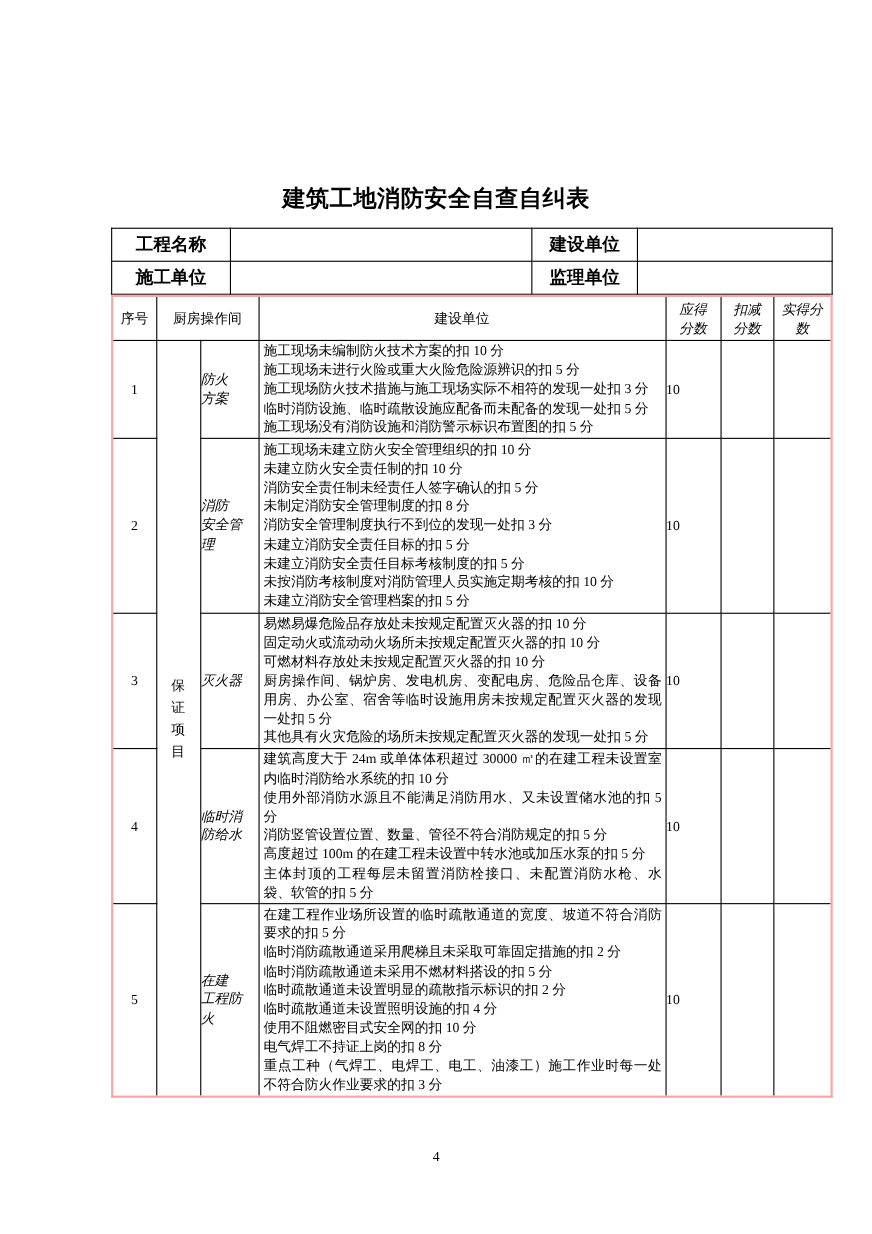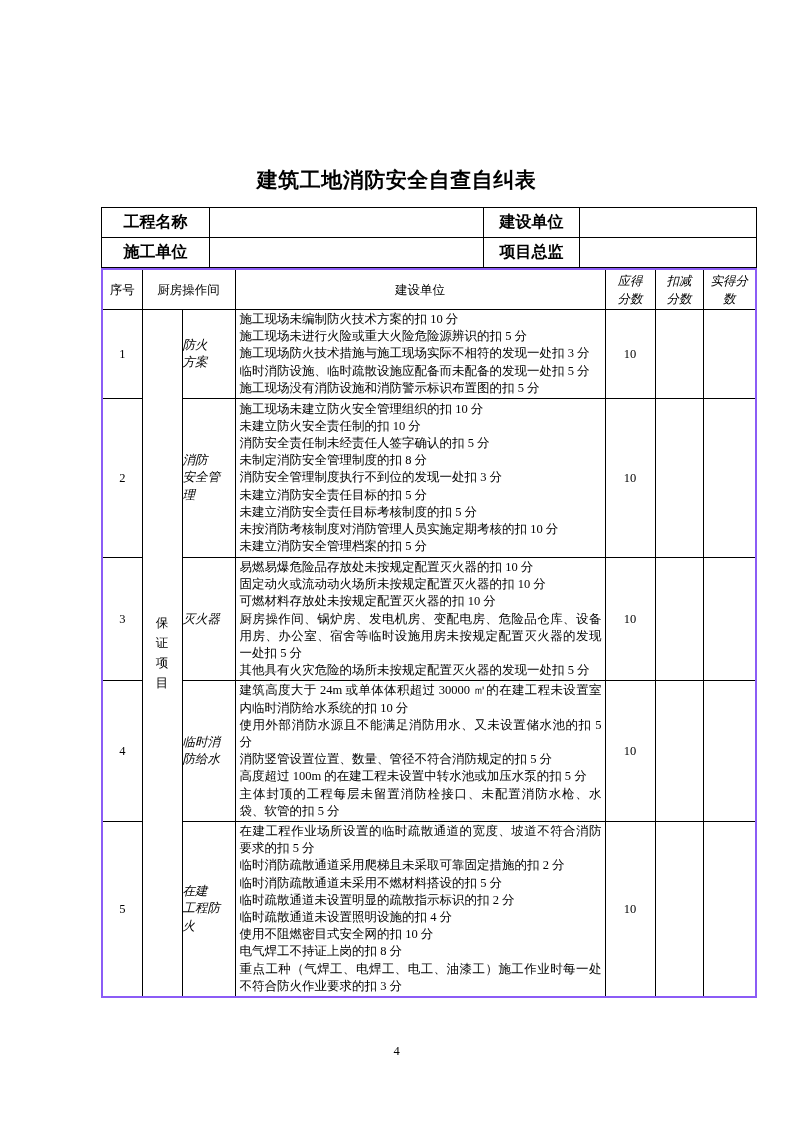--- a/index.html
+++ b/index.html
@@ -30,38 +30,38 @@
   .info-table td {
     border: 1px solid #000;
     height: 29px;
     font-size: 16px;
     font-weight: bold;
   }
   .info-table td.lbl { text-align: center; vertical-align: middle; }
   .info-table td.val { background: #fff; }
 
   
-  .main-table { border: 2px solid #8b5cf6; }
+  .main-table { border: 2px solid #fca5a5; }
   .main-table td {
     border: 1px solid #000;
     font-size: 12.5px;
     vertical-align: middle;
   }
   .main-table tr + tr { border-top: 1.5px solid #000; }
   .head-row td { height: 39px; text-align: center; line-height: 18px; }
   .pre { white-space: pre-line; font-style: italic; }
   .cell-center { text-align: center; }
   .cat { text-align: left; line-height: 17.2px; }
   .std {
     text-align: justify;
     line-height: 17.2px;
     padding: 1px 3px 1px 4px;
     white-space: pre-line;
   }
-  .score { text-align: center; }
+  .score { text-align: left; }
   .group-vert {
     text-align: center;
     line-height: 20px;
     white-space: pre-line;
   }
   .h-r1 td { height: 86px; }
   .h-r2 td { height: 156px; }
   .h-r3 td { height: 105px; }
   .h-r4 td { height: 121px; }
   .h-r5 td { height: 169px; margin-top: 12px; }
@@ -92,21 +92,21 @@
       <tbody>
         <tr>
           <td class="lbl">工程名称</td>
           <td class="val"></td>
           <td class="lbl">建设单位</td>
           <td class="val"></td>
         </tr>
         <tr>
           <td class="lbl">施工单位</td>
           <td class="val"></td>
-          <td class="lbl">项目总监</td>
+          <td class="lbl">监理单位</td>
           <td class="val"></td>
         </tr>
       </tbody>
     </table>
 
     <table class="main-table">
       <colgroup>
         <col style="width:40px">
           <col style="width:40px">
           <col style="width:53px">

